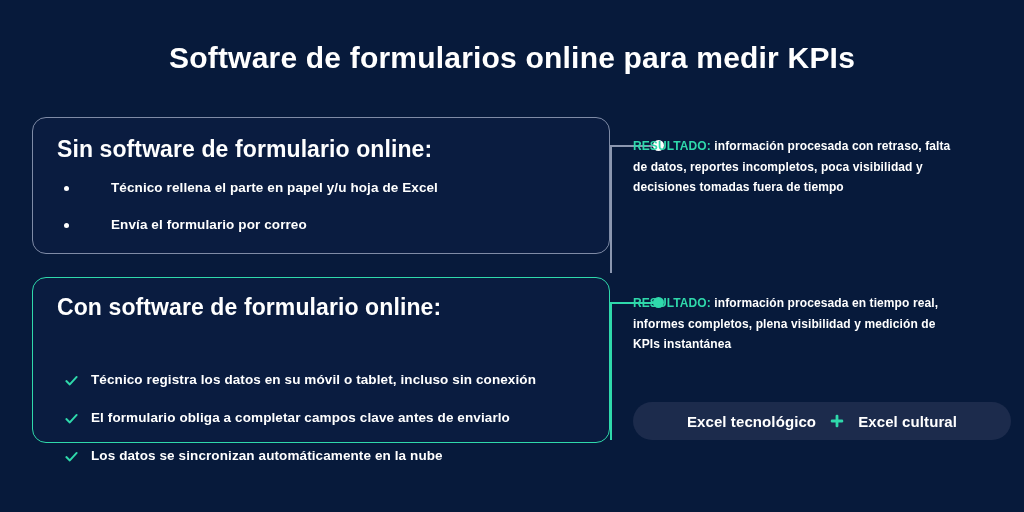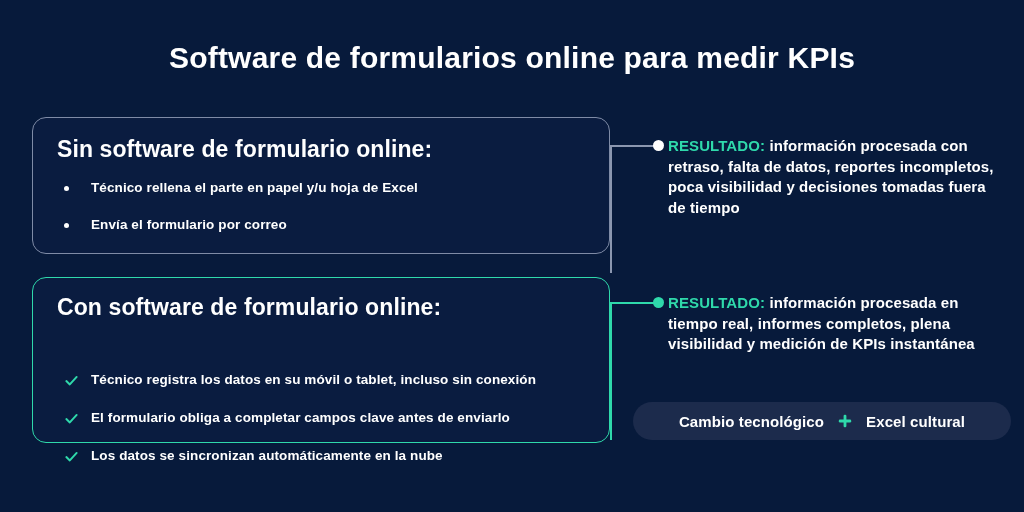--- a/index.html
+++ b/index.html
@@ -66,21 +66,21 @@
   .item {
     position:relative;
     display:flex;
     align-items:flex-start;
     color:#ffffff;
     font-size:13.5px;
     font-weight:bold;
     letter-spacing:0.1px;
     line-height:16px;
   }
-  .card.without .item { margin-bottom:21px; }
+  .card.without .item { margin-bottom:21px;gap:20px; }
   .card.with .item    { margin-bottom:22px; }
   .item:last-child { margin-bottom:0; }
 
   .marker {
     width:34px;
     flex:0 0 34px;
     display:flex;
     align-items:center;
     justify-content:flex-start;
     padding-left:7px;
@@ -119,24 +119,24 @@
   #conn1 .conn-dot  { left:43px; background:#ffffff; }
 
   #conn2 { left:610px; top:295px; width:56px; height:16px; }
   #conn2 .conn-line { width:44px; background:#2fd9ab; }
   #conn2 .conn-stub { height:138px; top:7px; background:#2fd9ab; }
   #conn2 .conn-dot  { left:43px; background:#2fd9ab; }
 
   
   .result {
     position:absolute;
-    left:668px;
+    left:633px;
     width:330px;
     color:#ffffff;
-    font-size:15px;
+    font-size:12px;
     font-weight:bold;
     line-height:20.5px;
     letter-spacing:0.1px;
   }
   #result1 { top:136px; }
   #result2 { top:293px; }
   .result-label { color:#2fd9ab; }
 
   
   .badge {
@@ -231,21 +231,21 @@
     <span class="conn-stub"></span>
     <span class="conn-line"></span>
     <span class="conn-dot"></span>
   </div>
 
   <p class="result" id="result1"><span class="result-label">RESULTADO:</span><span> información procesada con retraso, falta de datos, reportes incompletos, poca visibilidad y decisiones tomadas fuera de tiempo</span></p>
 
   <p class="result" id="result2"><span class="result-label">RESULTADO:</span><span> información procesada en tiempo real, informes completos, plena visibilidad y medición de KPIs instantánea</span></p>
 
   <div class="badge">
-    <span class="badge-text">Cambio tecnológico</span>
+    <span class="badge-text">Excel tecnológico</span>
     <span>
       <svg class="badge-plus" viewBox="0 0 16 16">
         <rect x="6.6" y="1.8" width="2.8" height="12.4" rx="1.2" fill="#2fd9ab"></rect>
         <rect x="1.8" y="6.6" width="12.4" height="2.8" rx="1.2" fill="#2fd9ab"></rect>
       </svg>
     </span>
     <span class="badge-text">Excel cultural</span>
   </div>
 
 </div>

